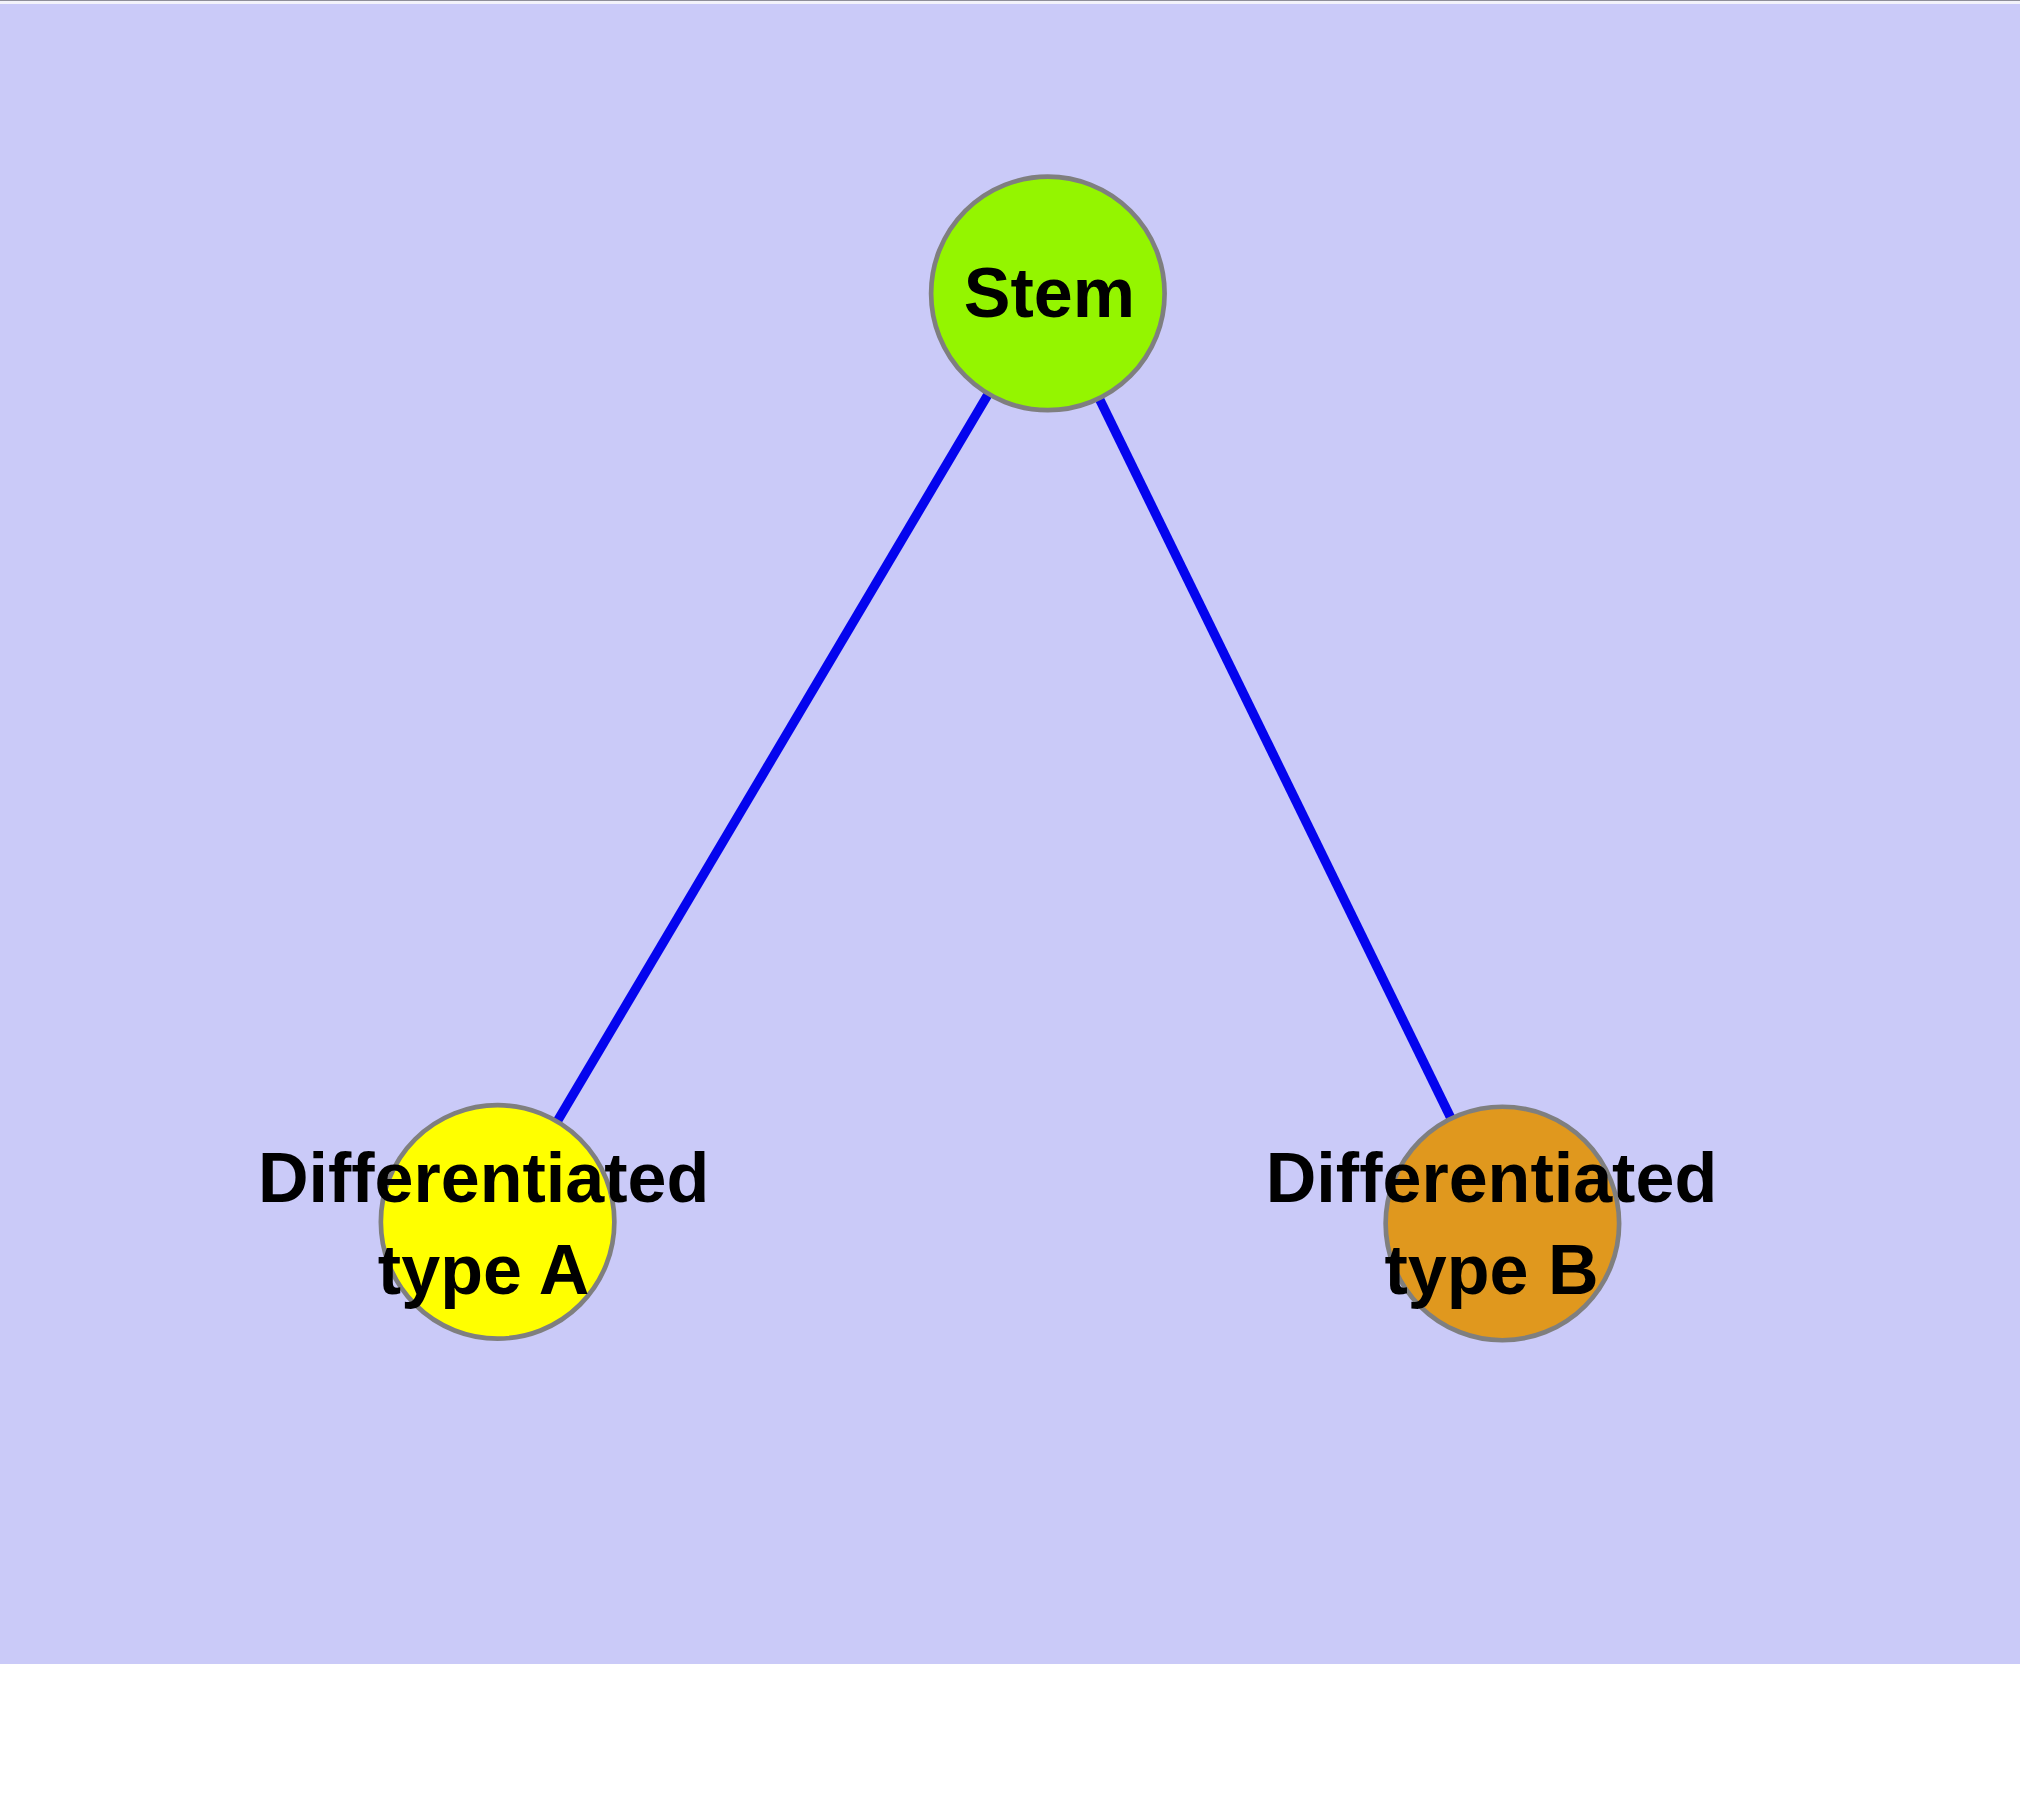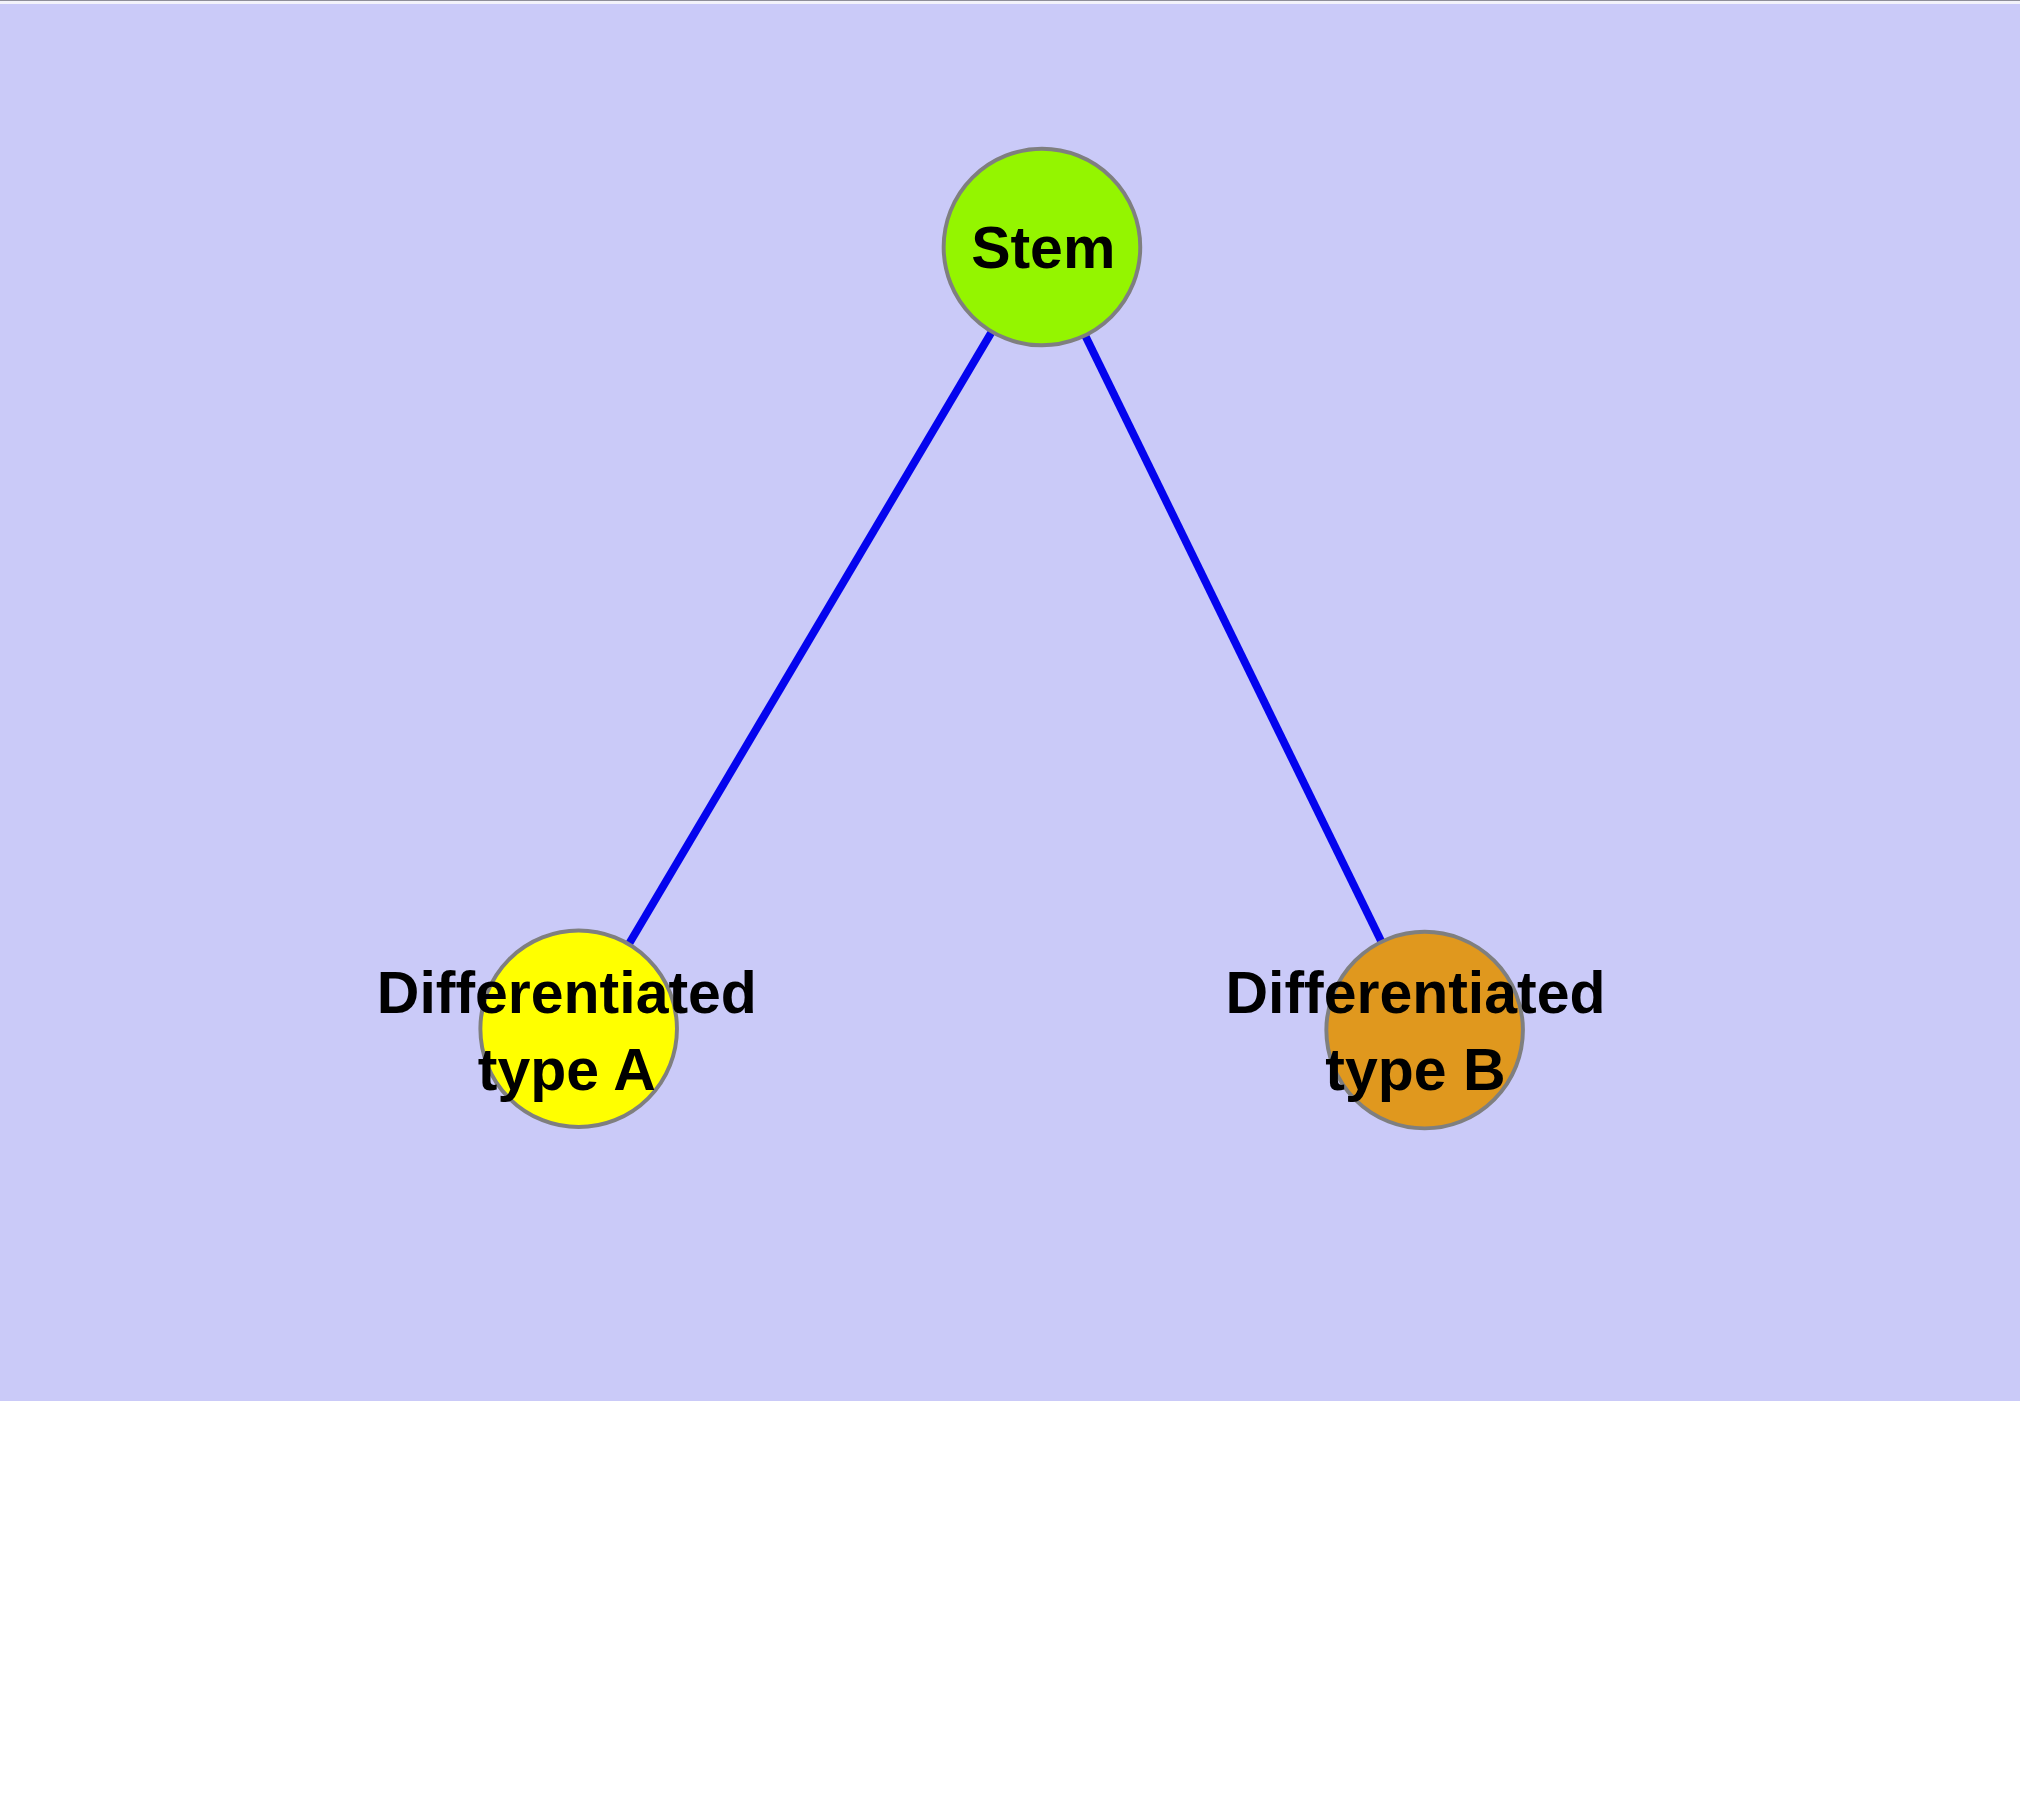--- a/index.html
+++ b/index.html
@@ -2,21 +2,21 @@
 <html style="font-size:13.6px"><head>
 <meta charset="utf-8">
 <style>
   html, body {
     margin: 0;
     padding: 0;
   }
   .figure {
     position: relative;
     width: 2021px;
-    height: 1401px;
+    height: 1664px;
     background: #CACAF8;
     overflow: hidden;
     font-family: "Liberation Sans", sans-serif;
   }
   .top-edge-artifact {
     position: absolute;
     top: 0; left: 0; right: 0;
     height: 4.2px;
     background: #F2F2FA;
     border-top: 1.7px solid #8E8E99;

